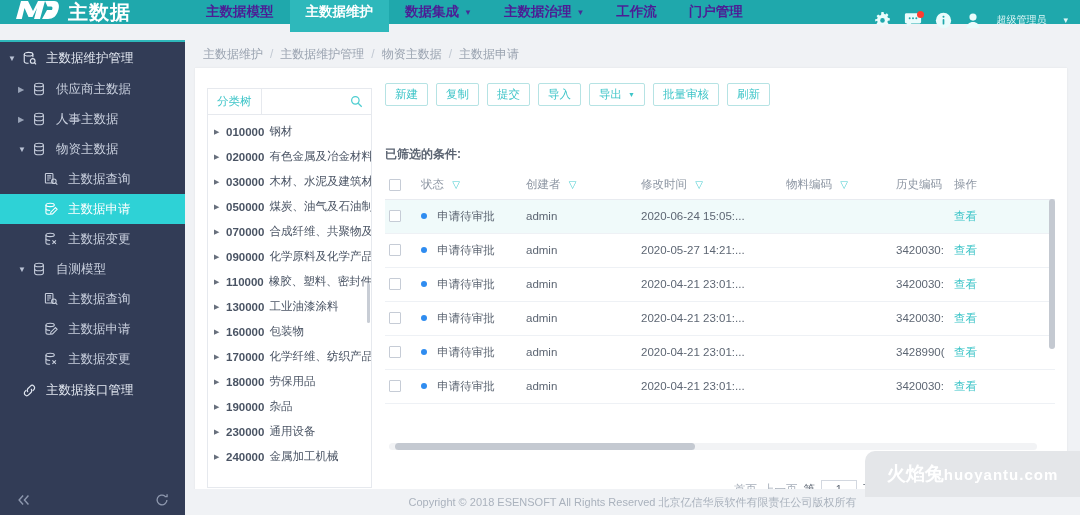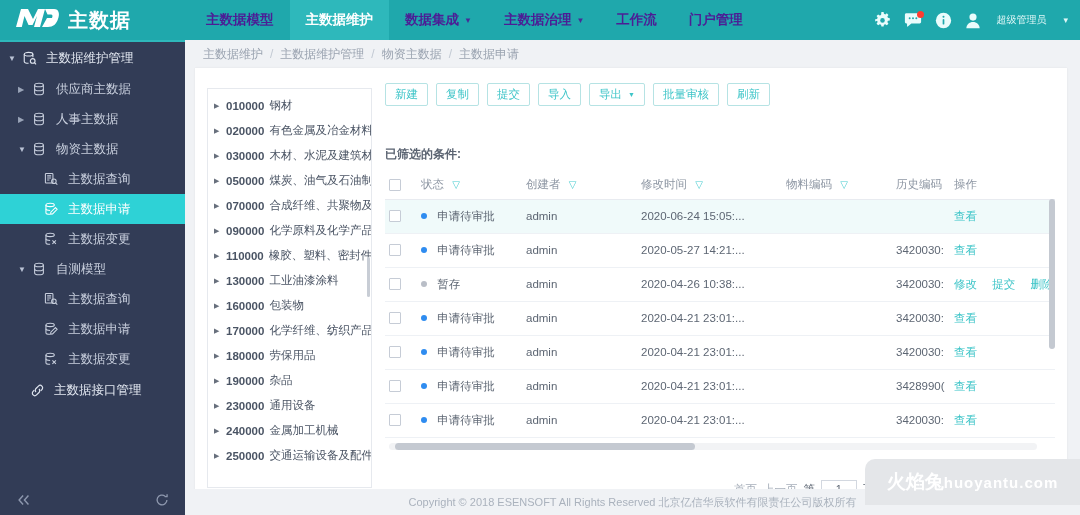--- a/index.html
+++ b/index.html
@@ -6,21 +6,21 @@
   html, body {
     width: 1080px; height: 515px;
     font-family: "Liberation Sans", "DejaVu Sans", sans-serif;
     overflow: hidden;
     background: #f0f2f5;
   }
   #app { position: relative; width: 1080px; height: 515px; }
 
   
   #topbar {
-    position: absolute; top: 0; left: 0; width: 1080px; height: 40px;
+    position: absolute; top: 0; left: 0; width: 1080px; height: 24px;
     background: #1fa8ac;
     display: flex; align-items: center;
   }
   #logo-area { display: flex; align-items: center; width: 185px; padding-left: 14px; }
   #logo-mark { margin-right: 8px; }
   #logo-text { color: #ffffff; font-size: 20px; font-weight: bold; letter-spacing: 1px; }
   #nav { display: flex; align-items: stretch; height: 40px; margin-left: 5px; }
   .nav-item {
     display: flex; align-items: center; height: 40px; padding: 0 16px;
     color: #4c1d95; font-size: 13.5px; font-weight: bold; cursor: pointer;
@@ -161,21 +161,21 @@
   }
 
   
   #footer {
     position: absolute; bottom: 0; left: 185px; width: 895px; height: 26px;
     display: flex; align-items: center; justify-content: center;
     font-size: 11px; color: #aab2bd; background: #f0f2f5;
   }
   
   #watermark {
-    position: absolute; right: 0; bottom: 10px; width: 215px; height: 46px;
+    position: absolute; right: 0; bottom: 18px; width: 215px; height: 46px;
     background: #e4e6e9; border-top-left-radius: 10px;
     display: flex; align-items: center; justify-content: center; gap: 0;
   }
   #wm-text { font-size: 15px; color: #ffffff; font-weight: bold; letter-spacing: 1px; }
 </style>
 </head>
 <body>
 
 <div id="app">
 
@@ -385,21 +385,21 @@
         <svg width="14" height="14" viewBox="0 0 16 16" fill="none" stroke="#c9d0de" stroke-width="1.2">
           <ellipse cx="7" cy="3.4" rx="4.8" ry="1.9"></ellipse>
             <path d="M2.2 3.4v8.8c0 1 2.1 1.9 4.8 1.9"></path>
           <path d="M2.2 7.8c0 1 2.1 1.9 4.8 1.9"></path>
             <path d="M9.6 9.6l4 4M13.6 9.6l-4 4"></path>
         </svg>
       </span>
       <span class="menu-label">主数据变更</span>
     </div>
 
-    <div class="menu-row lvl0" style="padding-left:30px">
+    <div class="menu-row lvl0" style="padding-left:22px">
       <span class="menu-icon">
         <svg width="15" height="15" viewBox="0 0 16 16" fill="none" stroke="#dfe5ef" stroke-width="1.3">
           <path d="M6.4 9.6a2.6 2.6 0 010-3.7l2.6-2.6a2.6 2.6 0 013.7 3.7l-1.3 1.3"></path>
           <path d="M9.6 6.4a2.6 2.6 0 010 3.7l-2.6 2.6a2.6 2.6 0 01-3.7-3.7l1.3-1.3"></path>
         </svg>
       </span>
       <span class="menu-label">主数据接口管理</span>
     </div>
 
     <div id="sidebar-footer">
@@ -426,20 +426,31 @@
       <span>主数据维护管理</span>
       <span class="bc-sep">/</span>
       <span>物资主数据</span>
       <span class="bc-sep">/</span>
       <span>主数据申请</span>
     </div>
 
     <div id="panel">
 
       <div id="tree-card">
+        <div id="tree-head">
+          <div id="tree-tab">
+            <span>分类树</span>
+          </div>
+          <div id="tree-search">
+            <svg width="13" height="13" viewBox="0 0 16 16" fill="none" stroke="#4ccdd0" stroke-width="1.5">
+              <circle cx="6.6" cy="6.6" r="4.6"></circle>
+                <path d="M10.1 10.1L14.4 14.4"></path>
+            </svg>
+          </div>
+        </div>
         <div id="tree-list">
           <div class="tree-row">
             <span class="tree-caret">▶</span>
             <span class="tree-code">010000</span>
             <span class="tree-name">钢材</span>
           </div>
           <div class="tree-row">
             <span class="tree-caret">▶</span>
             <span class="tree-code">020000</span>
             <span class="tree-name">有色金属及冶金材料</span>
@@ -496,25 +507,20 @@
           </div>
           <div class="tree-row">
             <span class="tree-caret">▶</span>
             <span class="tree-code">230000</span>
             <span class="tree-name">通用设备</span>
           </div>
           <div class="tree-row">
             <span class="tree-caret">▶</span>
             <span class="tree-code">240000</span>
             <span class="tree-name">金属加工机械</span>
-          </div>
-          <div class="tree-row">
-            <span class="tree-caret">▶</span>
-            <span class="tree-code">250000</span>
-            <span class="tree-name">交通运输设备及配件</span>
           </div>
 
           <div id="tree-scroll-track"></div>
         </div>
       </div>
 
       <div id="right-region">
 
         <div id="toolbar">
           <button class="tb-btn">
@@ -608,36 +614,20 @@
                 <td>2020-05-27 14:21:...</td>
                 <td></td>
                 <td>3420030:</td>
                 <td>
                   <span class="act-link">查看</span>
                 </td>
               </tr>
               <tr>
                 <td><span class="cbox"></span></td>
                 <td>
-                  <span class="dot" style="background:#b9bec7"></span>
-                  <span>暂存</span>
-                </td>
-                <td>admin</td>
-                <td>2020-04-26 10:38:...</td>
-                <td></td>
-                <td>3420030:</td>
-                <td>
-                  <span class="act-link">修改</span>
-                  <span class="act-link">提交</span>
-                  <span class="act-link">删除</span>
-                </td>
-              </tr>
-              <tr>
-                <td><span class="cbox"></span></td>
-                <td>
                   <span class="dot" style="background:#2f8cf0"></span>
                   <span>申请待审批</span>
                 </td>
                 <td>admin</td>
                 <td>2020-04-21 23:01:...</td>
                 <td></td>
                 <td>3420030:</td>
                 <td>
                   <span class="act-link">查看</span>
                 </td>

